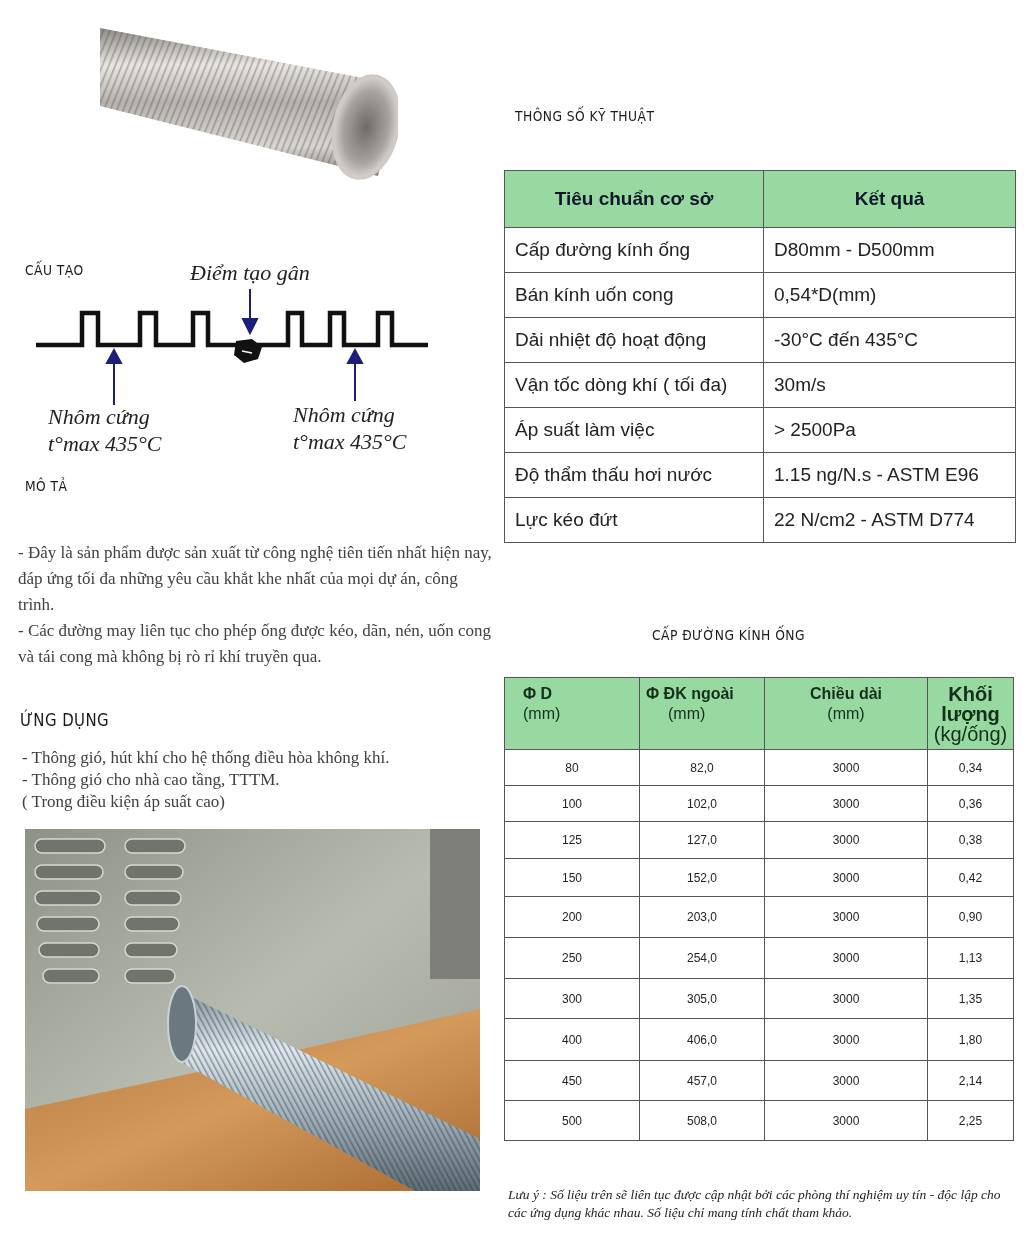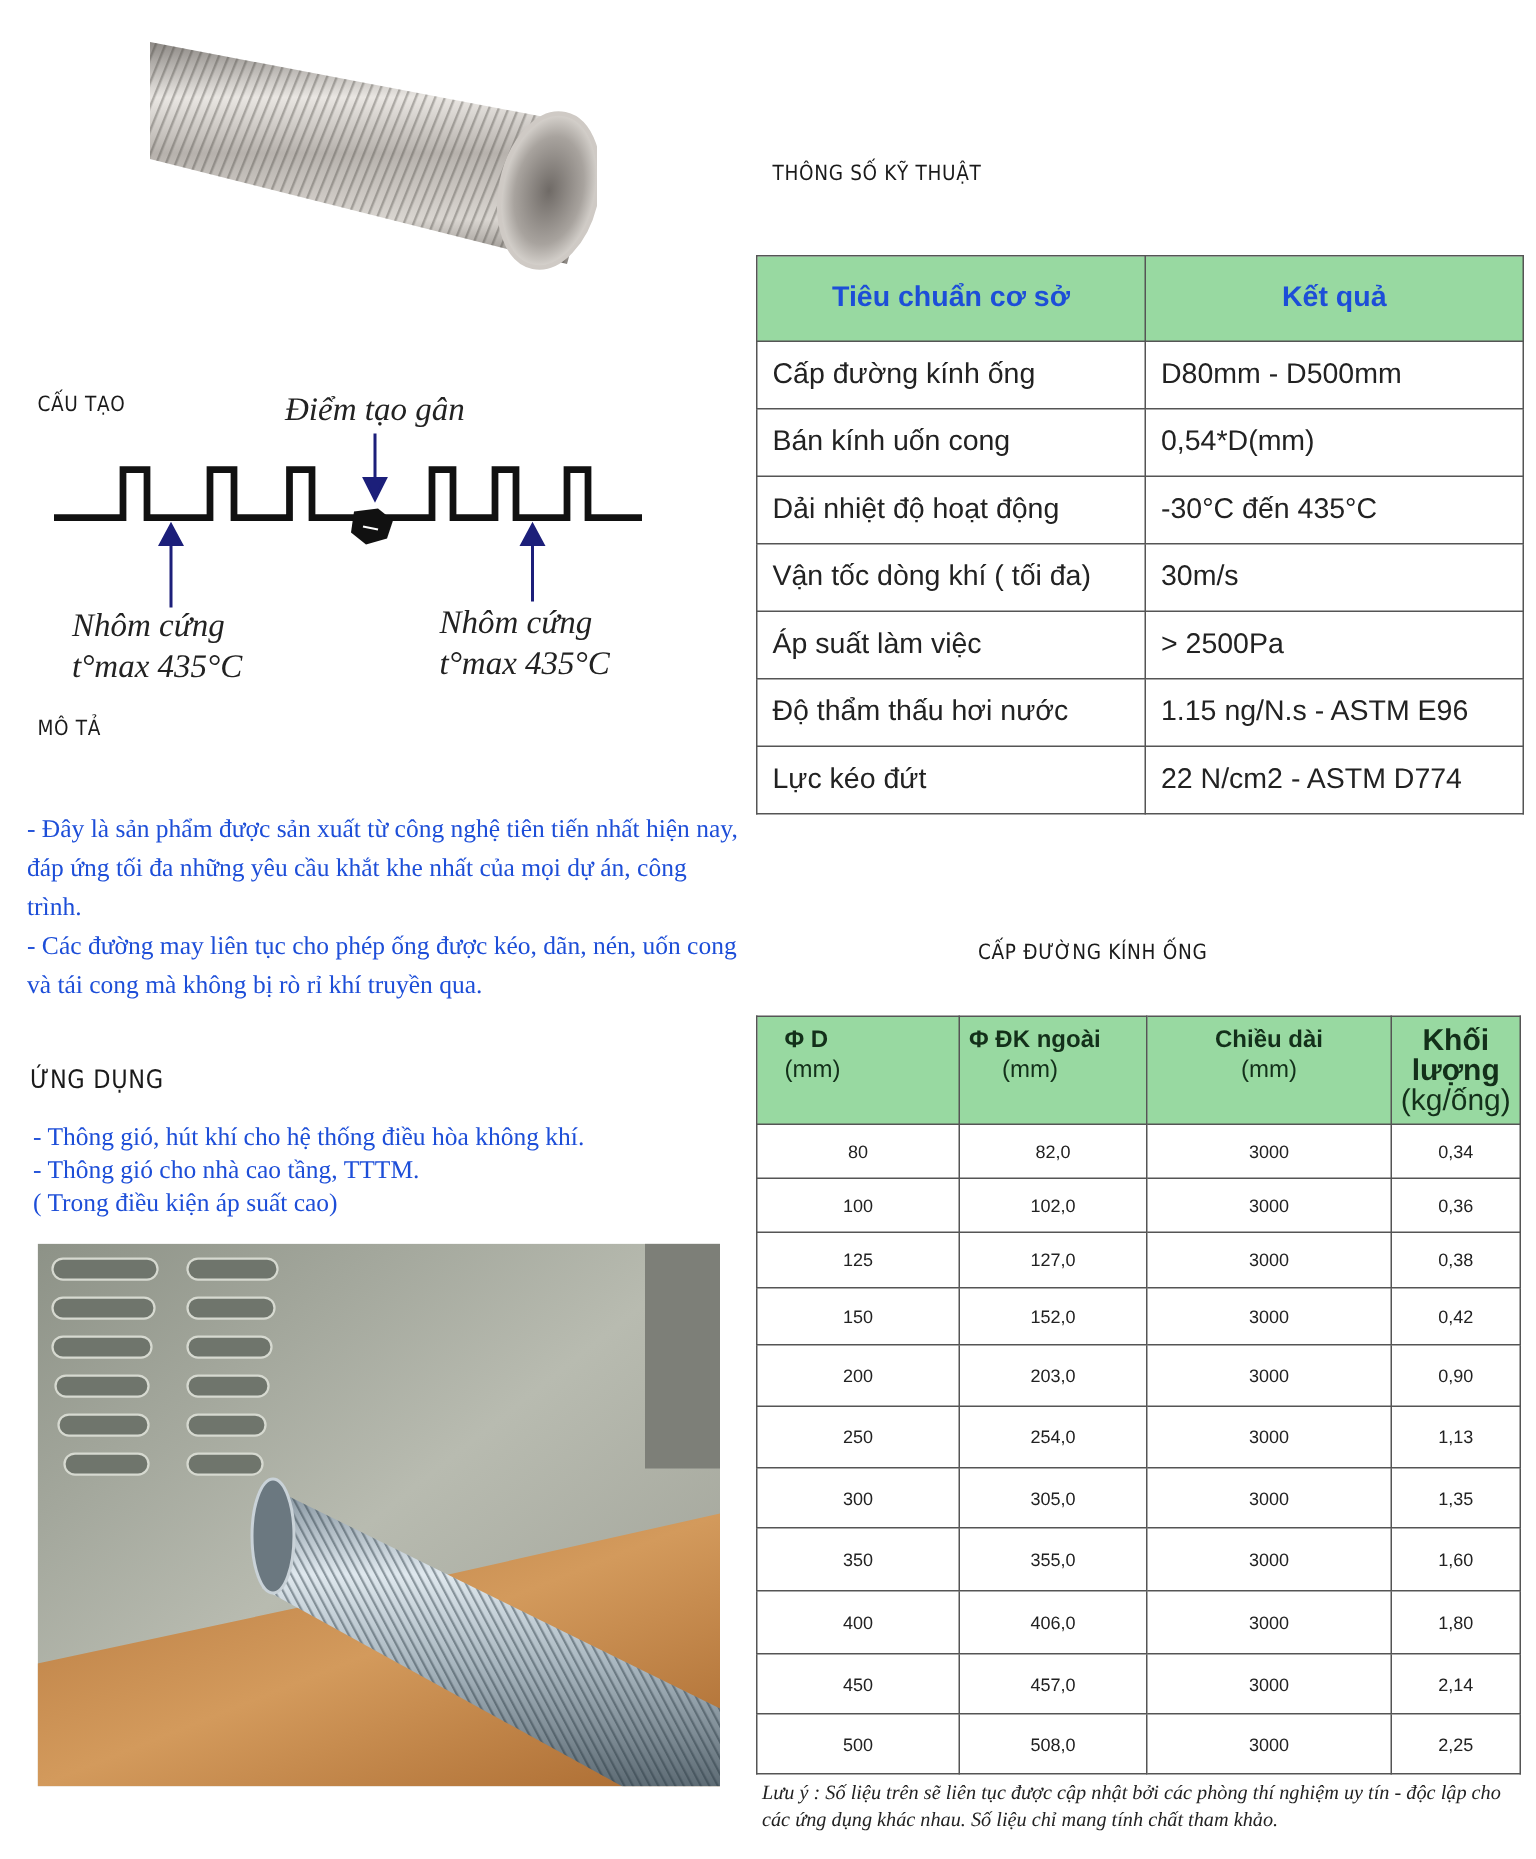--- a/index.html
+++ b/index.html
@@ -9,33 +9,33 @@
   
   .hose-top { left: 98px; top: 26px; width: 300px; height: 170px; }
 
   
   .heading { font-family: "DejaVu Sans", sans-serif; font-size: 14px; letter-spacing: 0.5px; color: #1a1a1a; font-weight: normal; transform: scaleX(0.88); transform-origin: left center; }
   .heading-lg { font-size: 17px; }
 
   
   table { border-collapse: collapse; }
   .spec-table { left: 504px; top: 170px; width: 512px; }
-  .spec-table th { background: #98d9a1; color: #1d4ed8; font-weight: bold; font-size: 19px; height: 54px; border: 1.5px solid #555; text-align: center; }
+  .spec-table th { background: #98d9a1; color: #0f172a; font-weight: bold; font-size: 19px; height: 54px; border: 1.5px solid #555; text-align: center; }
   .spec-table td { font-size: 19px; height: 44px; border: 1.5px solid #555; padding: 0 10px; color: #222; }
   .spec-table td.c1 { width: 238px; }
 
   
   .dia-table { left: 504px; top: 677px; width: 510px; }
   .dia-table th { background: #98d9a1; color: #13301a; font-size: 16px; height: 64px; border: 1.5px solid #555; vertical-align: top; padding-top: 6px; line-height: 20px; }
   .dia-table th .b { font-weight: bold; }
   .dia-table th .n { font-weight: normal; }
   .dia-table td { font-size: 12px; text-align: center; border: 1.5px solid #555; color: #222; }
 
   
-  .serif { font-family: "Liberation Serif", serif; color: #1d4ed8; }
+  .serif { font-family: "Liberation Serif", serif; color: #404040; }
   .desc { left: 18px; top: 540px; width: 475px; font-size: 17px; line-height: 26px; }
   .apps { left: 22px; top: 747px; width: 470px; font-size: 17px; line-height: 22px; }
 
   
   .diagram { left: 30px; top: 255px; width: 420px; height: 210px; }
   .diagram-label { font-family: "Liberation Serif", serif; font-style: italic; font-size: 22px; color: #222; line-height: 27px; }
 
   
   .photo { left: 25px; top: 829px; width: 455px; height: 362px; overflow: hidden; }
 
@@ -260,26 +260,20 @@
         <td>3000</td>
         <td>1,13</td>
       </tr>
     <tr style="height:40px;">
         <td>300</td>
         <td>305,0</td>
         <td>3000</td>
         <td>1,35</td>
       </tr>
     <tr style="height:42px;">
-        <td>350</td>
-        <td>355,0</td>
-        <td>3000</td>
-        <td>1,60</td>
-      </tr>
-    <tr style="height:42px;">
         <td>400</td>
         <td>406,0</td>
         <td>3000</td>
         <td>1,80</td>
       </tr>
     <tr style="height:40px;">
         <td>450</td>
         <td>457,0</td>
         <td>3000</td>
         <td>2,14</td>

